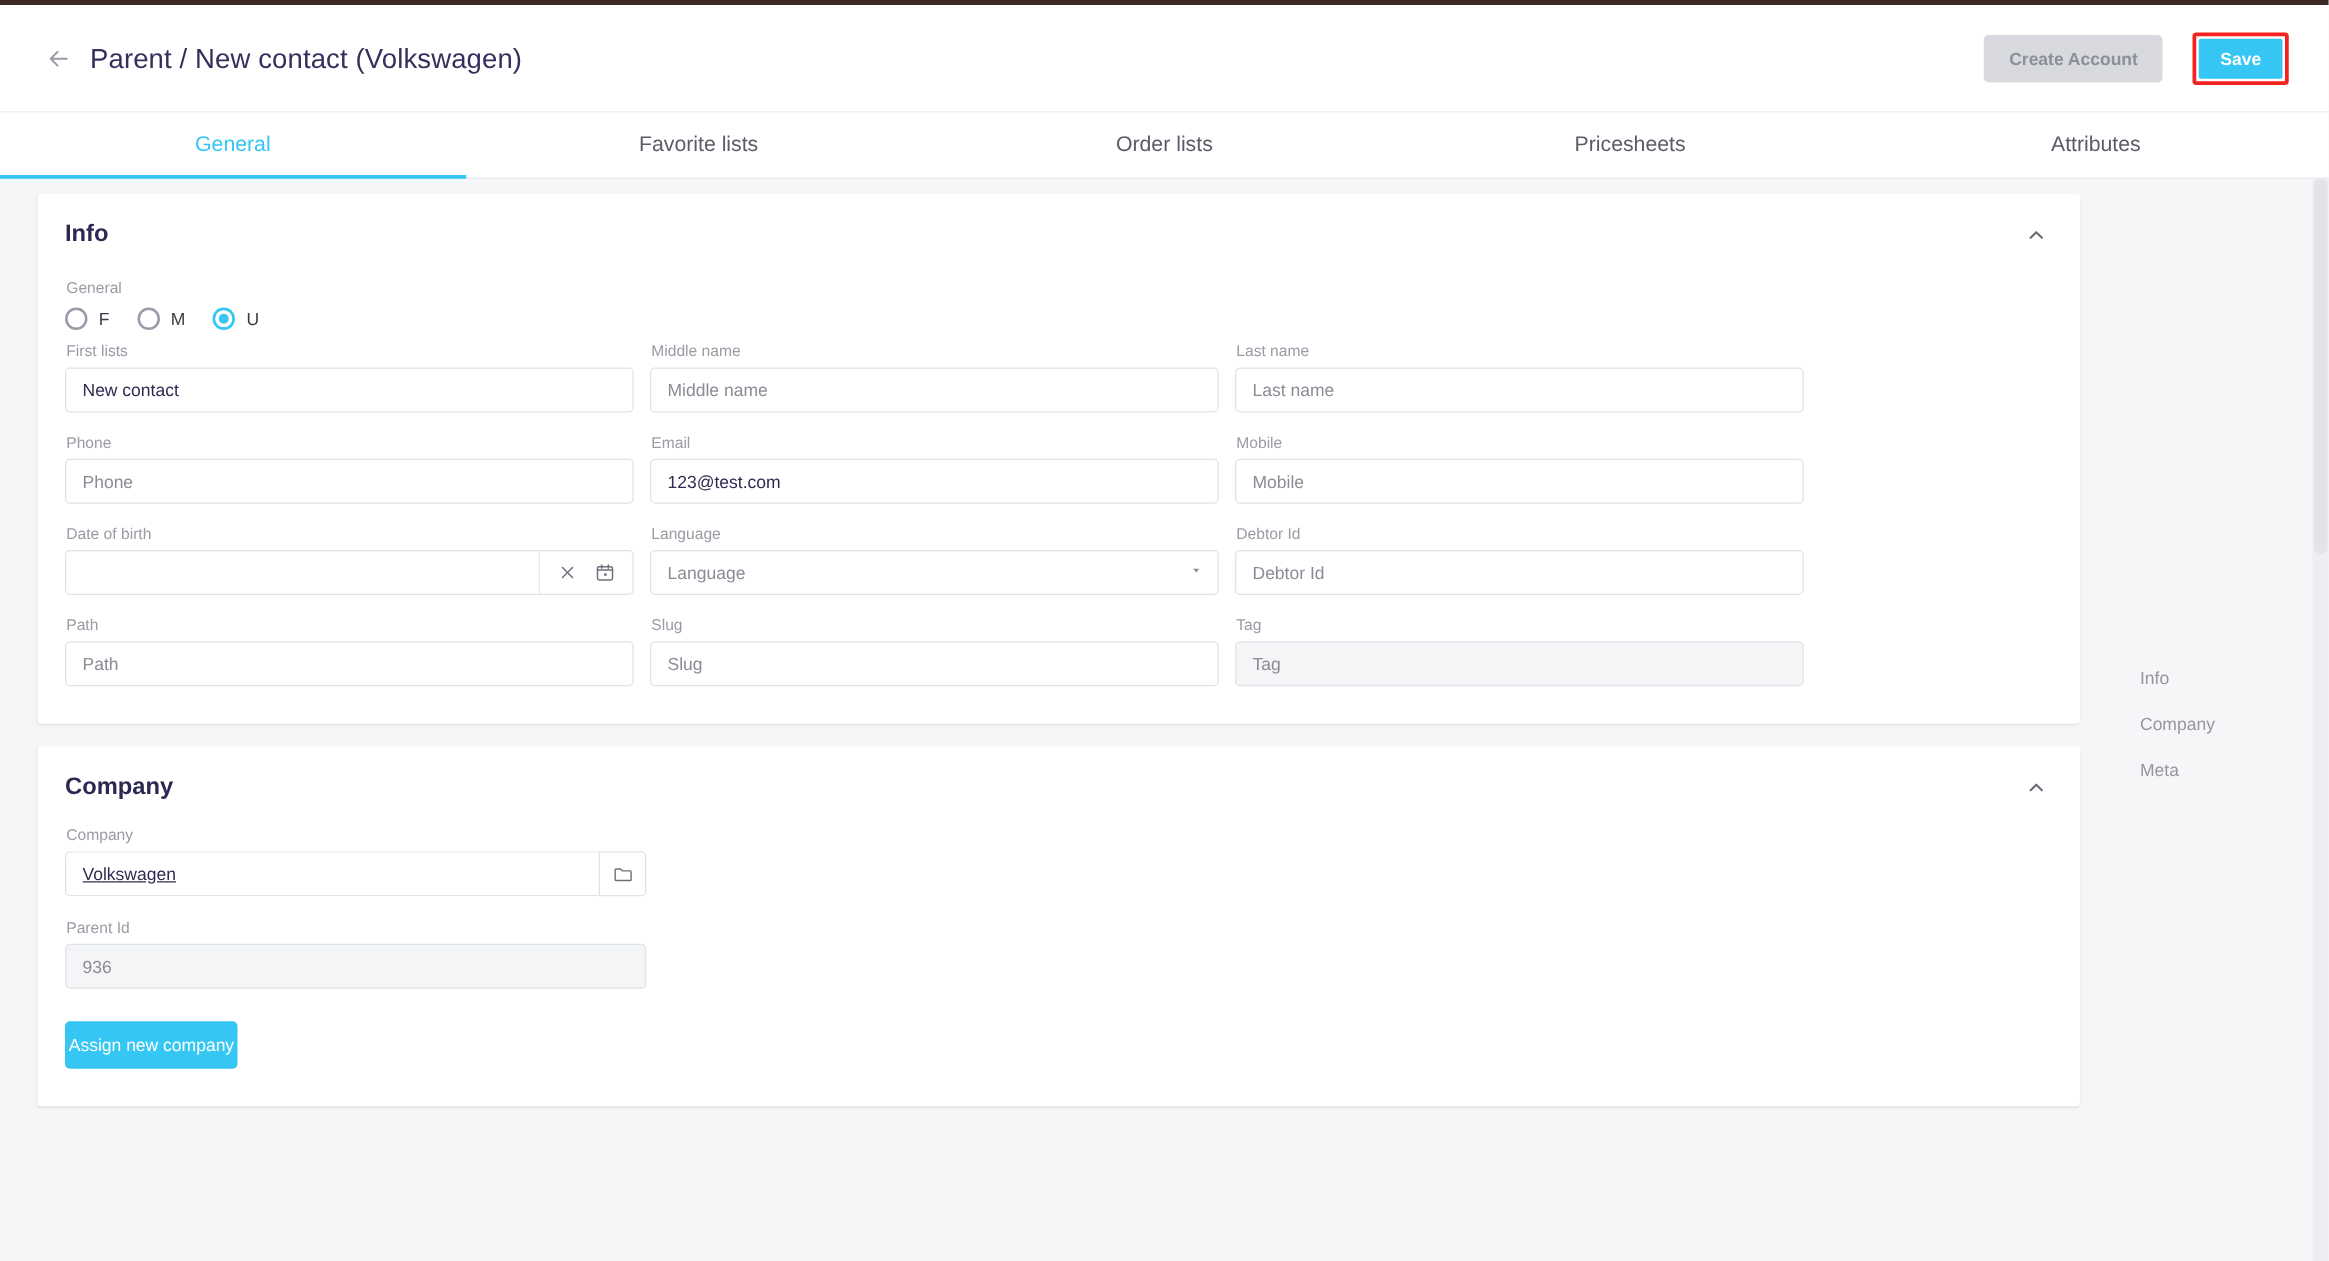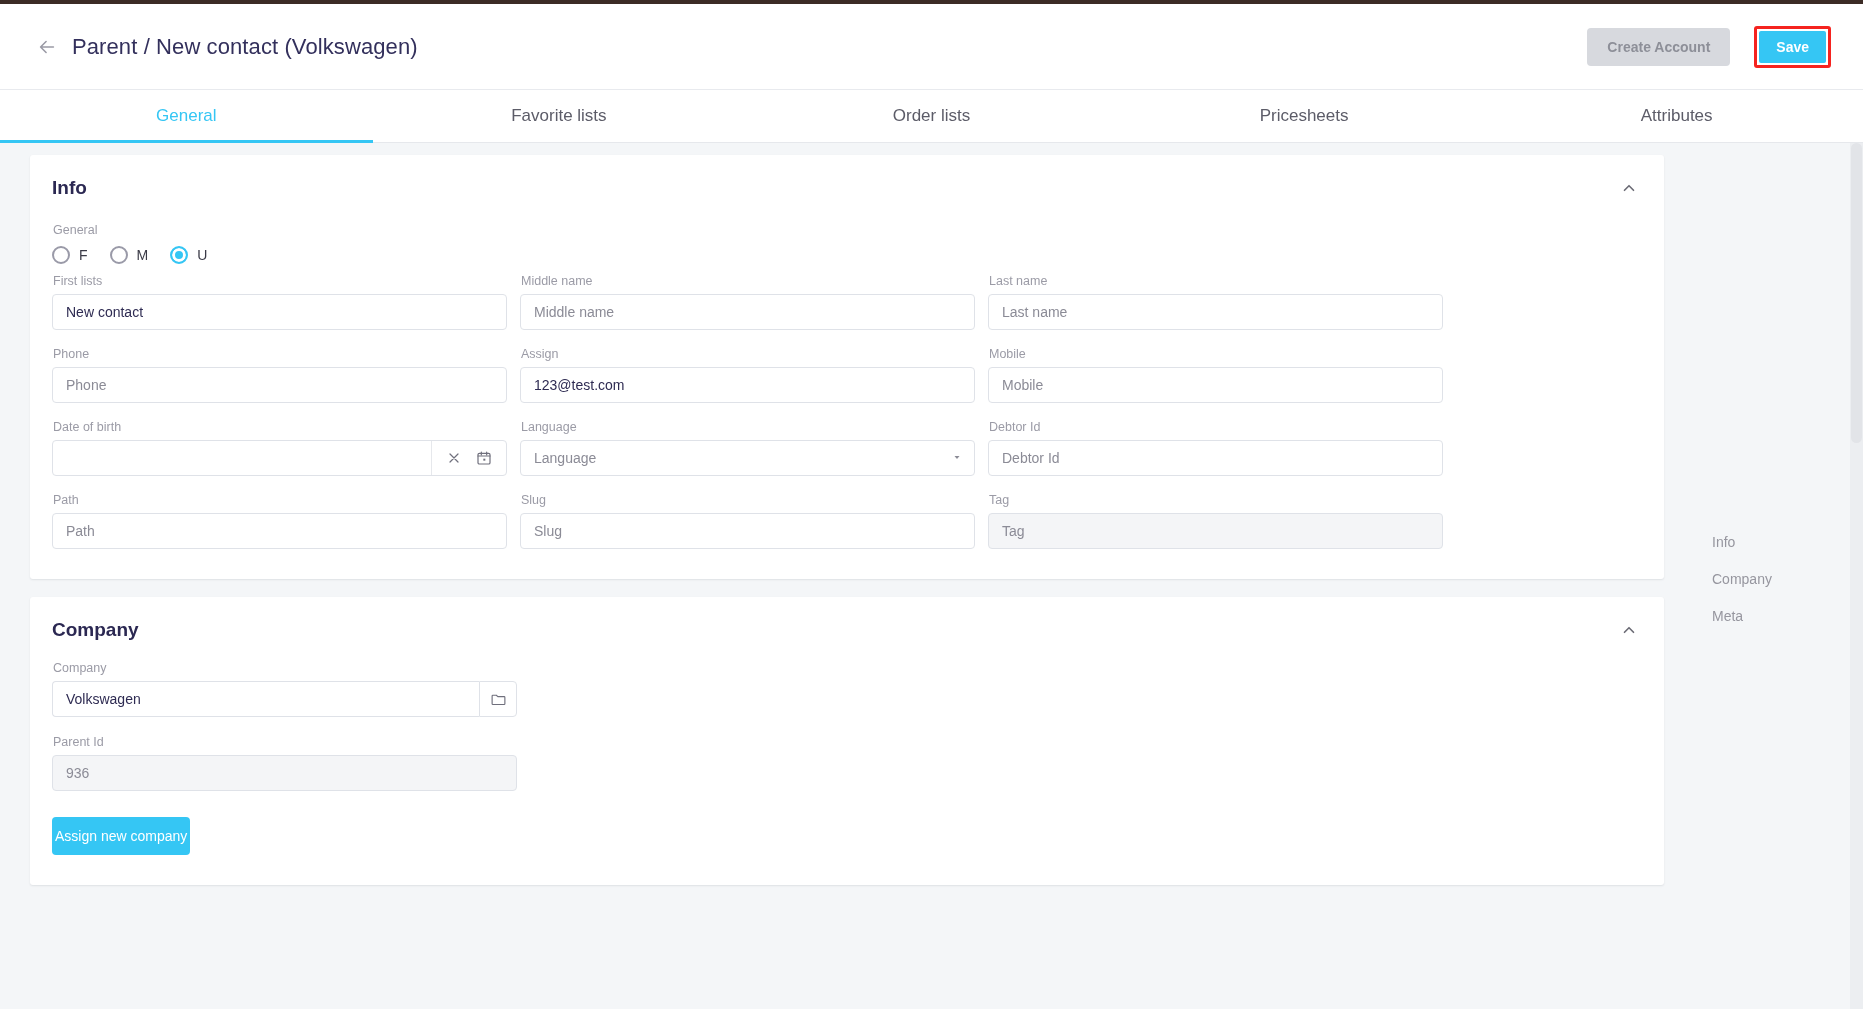--- a/index.html
+++ b/index.html
@@ -145,21 +145,21 @@
   }
   .date-btns {
     display: flex; align-items: center; gap: 2px;
     border-left: 1px solid #e6e8ec; padding: 0 8px;
   }
   .icon-btn {
     width: 28px; height: 30px; display: flex; align-items: center;
     justify-content: center; color: #70707d; background: transparent;
     border: none; cursor: pointer;
   }
-  .company-row { display: flex; align-items: stretch; width: 465px; }
+  .company-row { display: flex; align-items: stretch; width: 465px; text-decoration: underline; }
   .company-input {
     flex: 1 1 auto; height: 36px;
     border: 1px solid #dfe2e8; border-right: none;
     border-radius: 4px 0 0 4px; background: #fff;
     font-size: 14px; color: #2e2b52; padding: 0 13px; outline: none;
     font-family: "Liberation Sans", sans-serif;
   }
   .folder-btn {
     width: 38px; height: 36px;
     border: 1px solid #dfe2e8; border-radius: 0 4px 4px 0;
@@ -259,21 +259,21 @@
           <div class="field-label">Last name</div>
           <input class="input" placeholder="Last name" style="">
         </div>
 
         <div>
           <div class="field-label">Phone</div>
           <input class="input" placeholder="Phone" style="">
         </div>
 
         <div>
-          <div class="field-label">Assign</div>
+          <div class="field-label">Email</div>
           <input class="input" value="123@test.com" placeholder="Email" style="">
         </div>
 
         <div>
           <div class="field-label">Mobile</div>
           <input class="input" placeholder="Mobile" style="">
         </div>
 
         <div>
           <div class="field-label">Date of birth</div>

